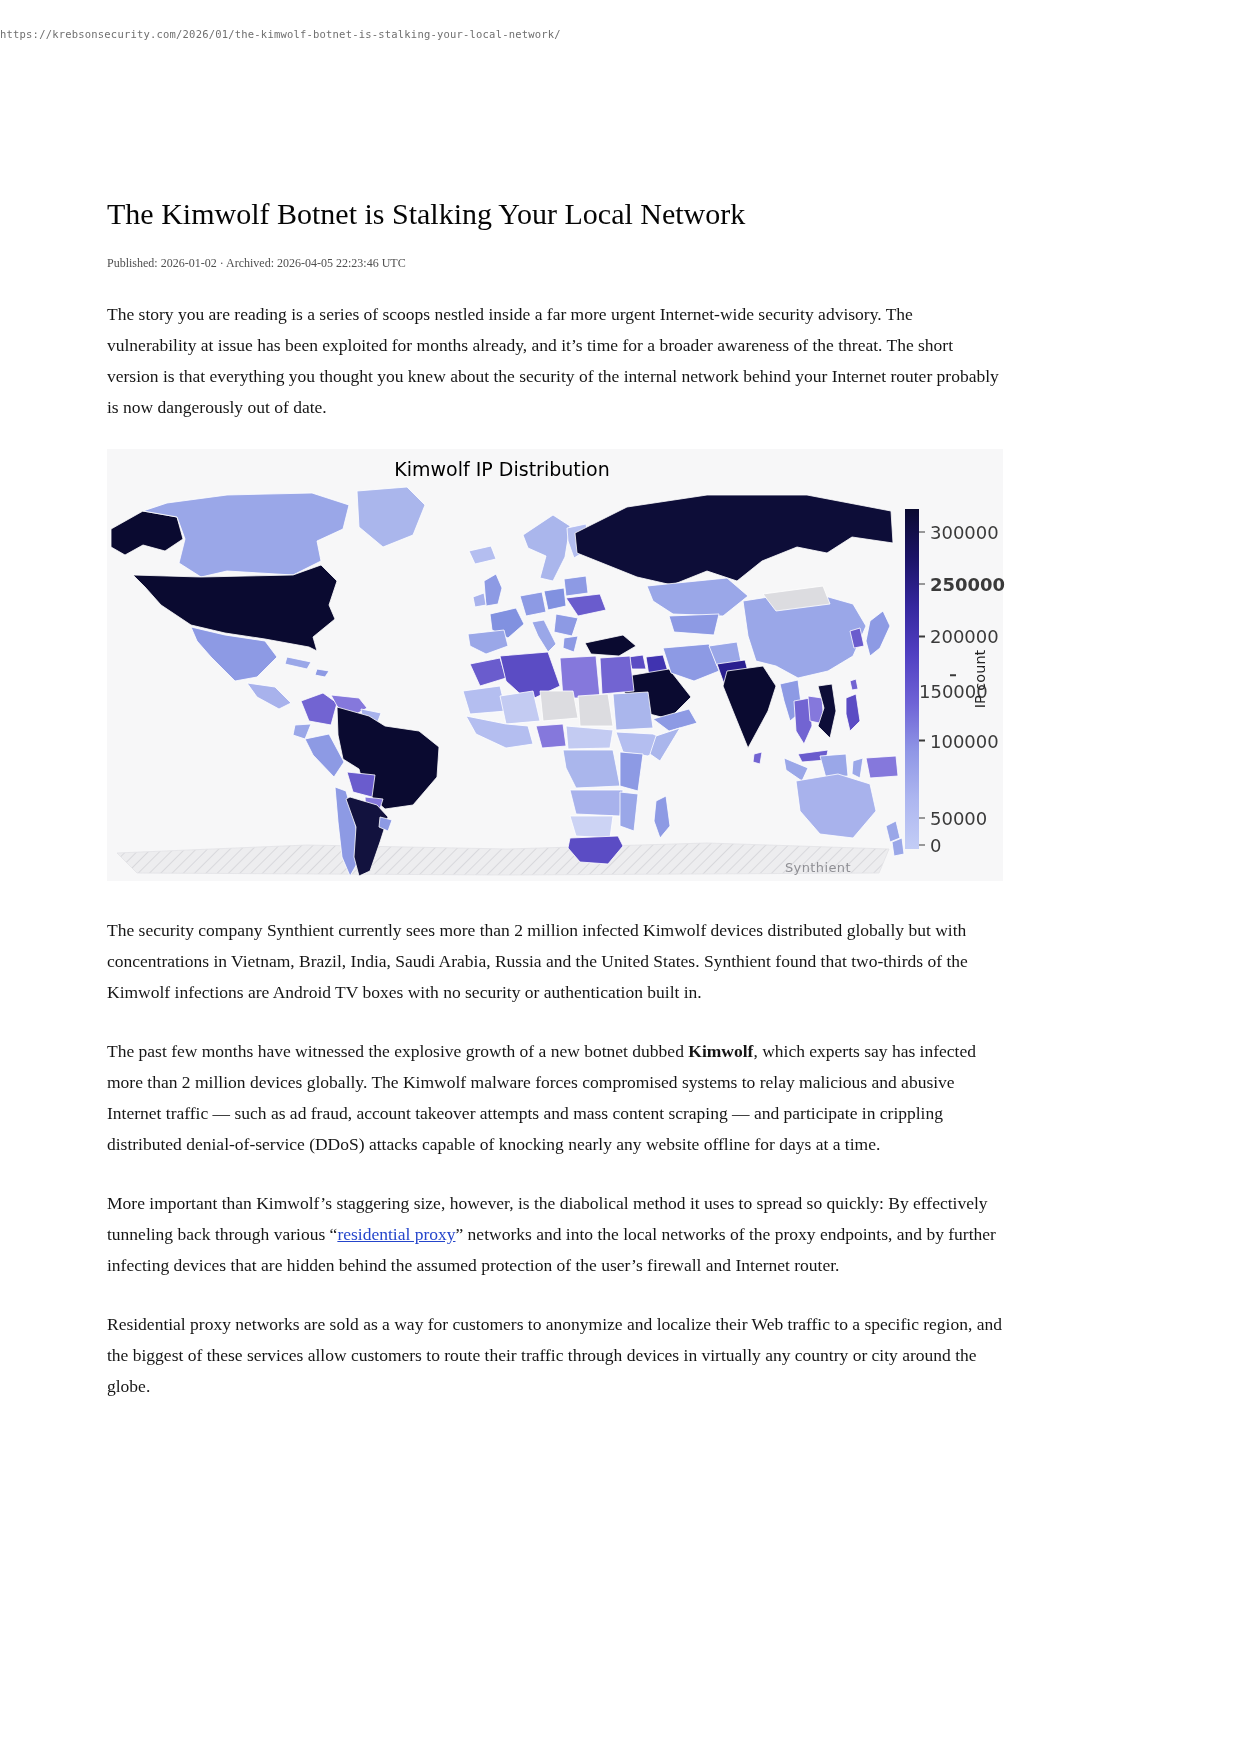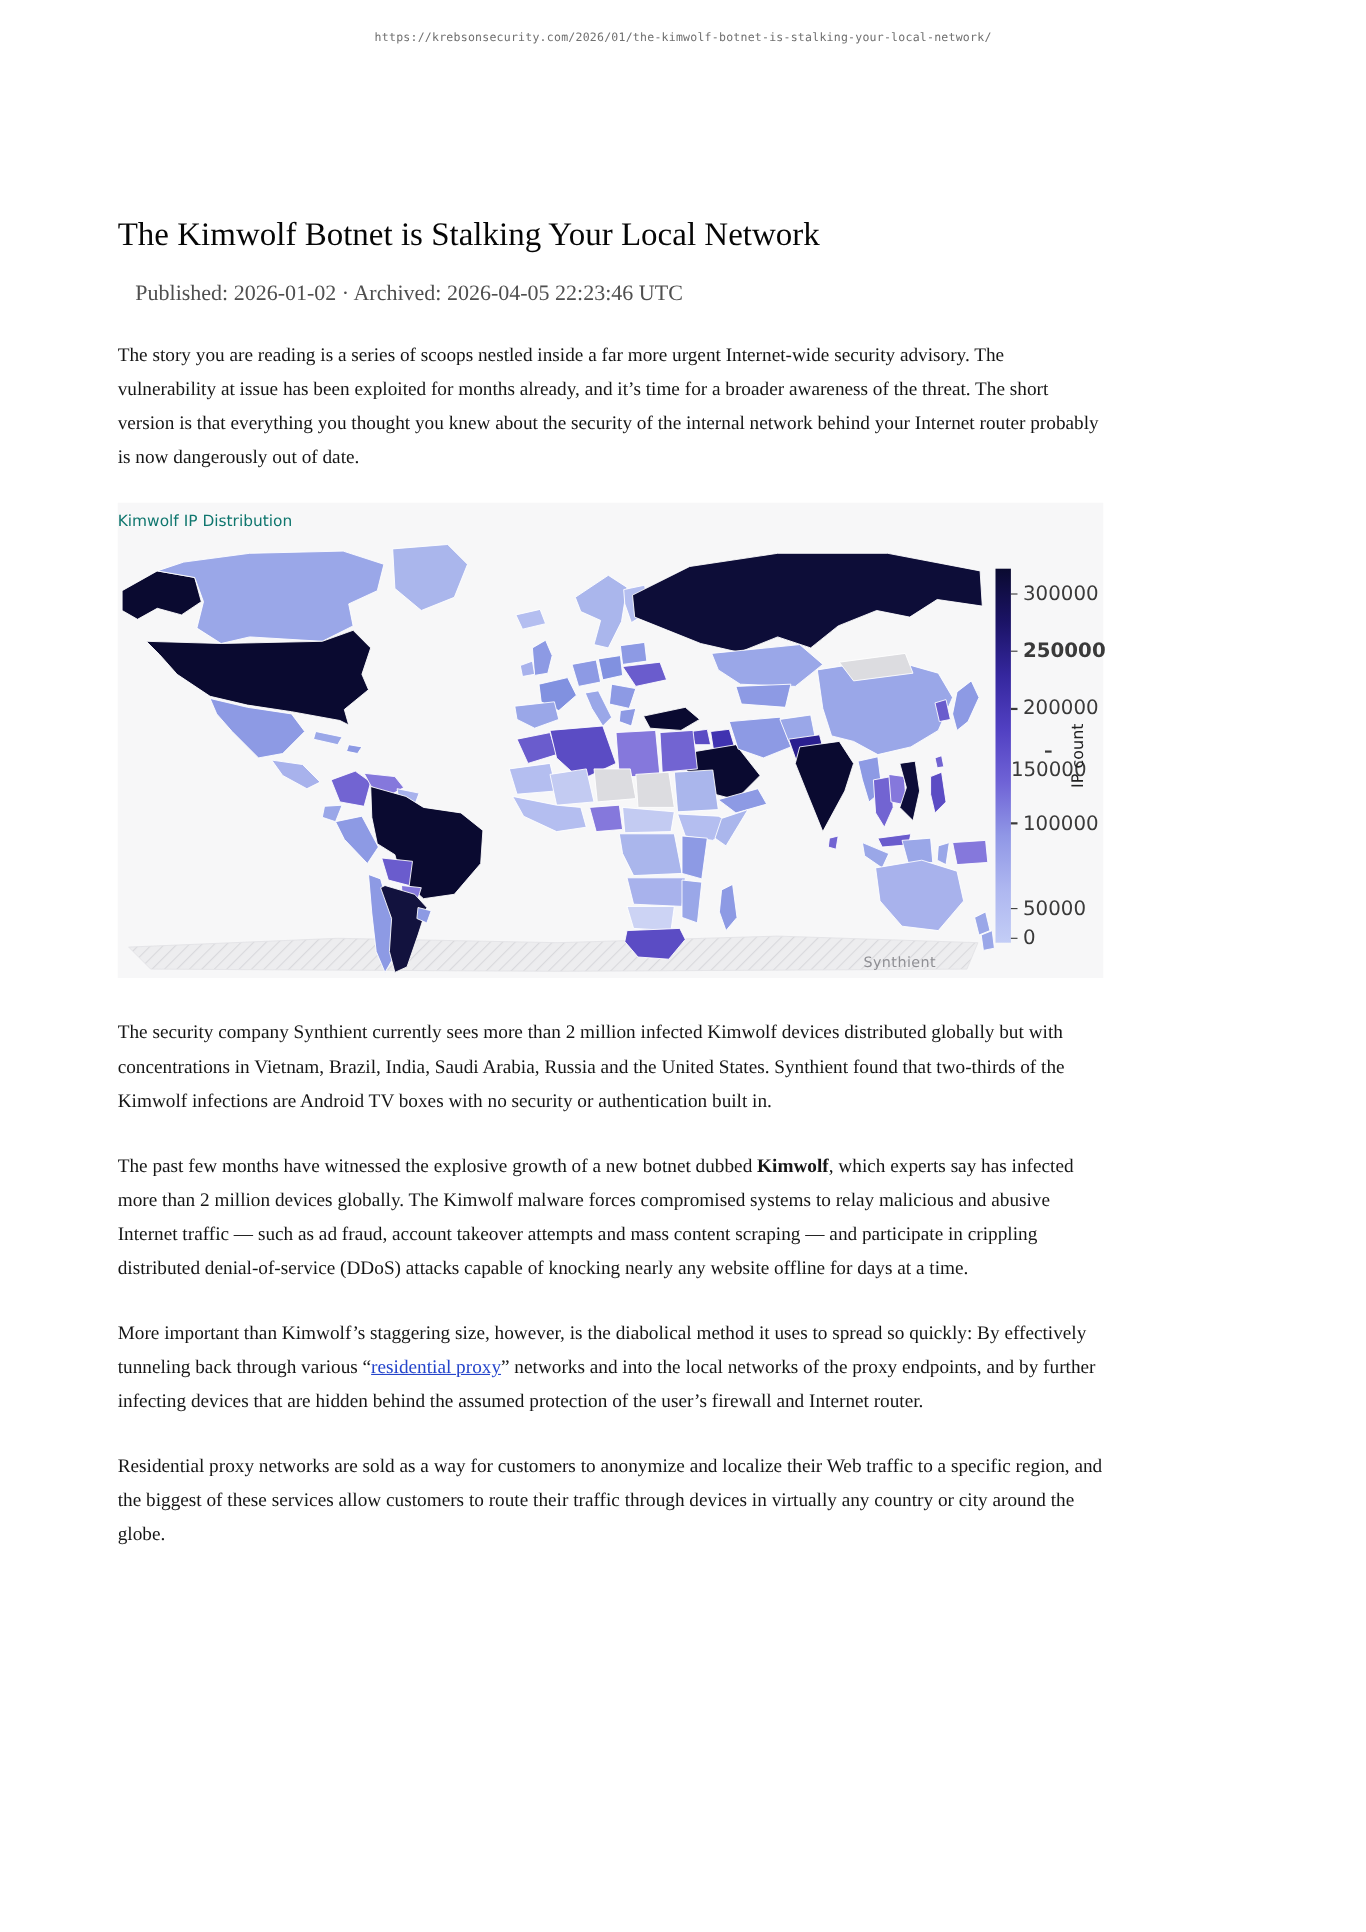--- a/index.html
+++ b/index.html
@@ -6,37 +6,37 @@
   .page{
     position:relative;
     width:1242px;height:1756px;
     margin:0 auto;
     background:var(--background,#ffffff);
     font-family:"Liberation Serif",serif;
     overflow:hidden;
   }
   .header-url{
     position:absolute;top:28px;left:0;right:0;
-    text-align:center;
+    text-align:left;
     font-family:"DejaVu Sans Mono",monospace;
     font-size:10.5px;
     color:var(--header-color,#6f6f6f);
     letter-spacing:0.2px;
   }
   .content{
     position:absolute;top:0;left:107px;width:896px;
   }
   .title{
     margin:196px 0 0 0;
     font-size:30px;line-height:36px;
     font-weight:400;color:#060606;
   }
   .meta{
     margin-top:24px;
-    font-size:20px;color:var(--meta-color,#4f4f4f);margin-left:16px;
+    font-size:12px;color:var(--meta-color,#4f4f4f);
   }
   .lead, .body{width:896px;}
   .lead p, .body p{
     margin:28px 0;
     font-size:17.5px;line-height:31px;
     color:var(--text-color,#161616);
   }
   .lead p{margin-bottom:0;}
   .body p a{
     color:var(--link-color,#2545cb);
@@ -46,21 +46,22 @@
   
   figure.chart{
     margin:26px 0 34px 0;
     position:relative;
     width:896px;height:432px;
     background:var(--figure-bg,#f7f7f8);
     font-family:"DejaVu Sans",sans-serif;
   }
   .chart-title{
     position:absolute;top:9px;left:0;width:790px;
-    font-size:14px;color:#0f766e;
+    text-align:center;
+    font-size:19px;color:#000000;
   }
   svg.map{position:absolute;left:0;top:36px;}
   svg.map path:not(.antarctica){
     fill:#dcdce0;
     stroke:#ffffff;stroke-width:0.8;stroke-linejoin:round;
   }
   svg.map path.antarctica{stroke:#e2e2e6;stroke-width:0.8;}
   .cbar{
     position:absolute;left:798px;top:60px;
     width:14px;height:340px;

